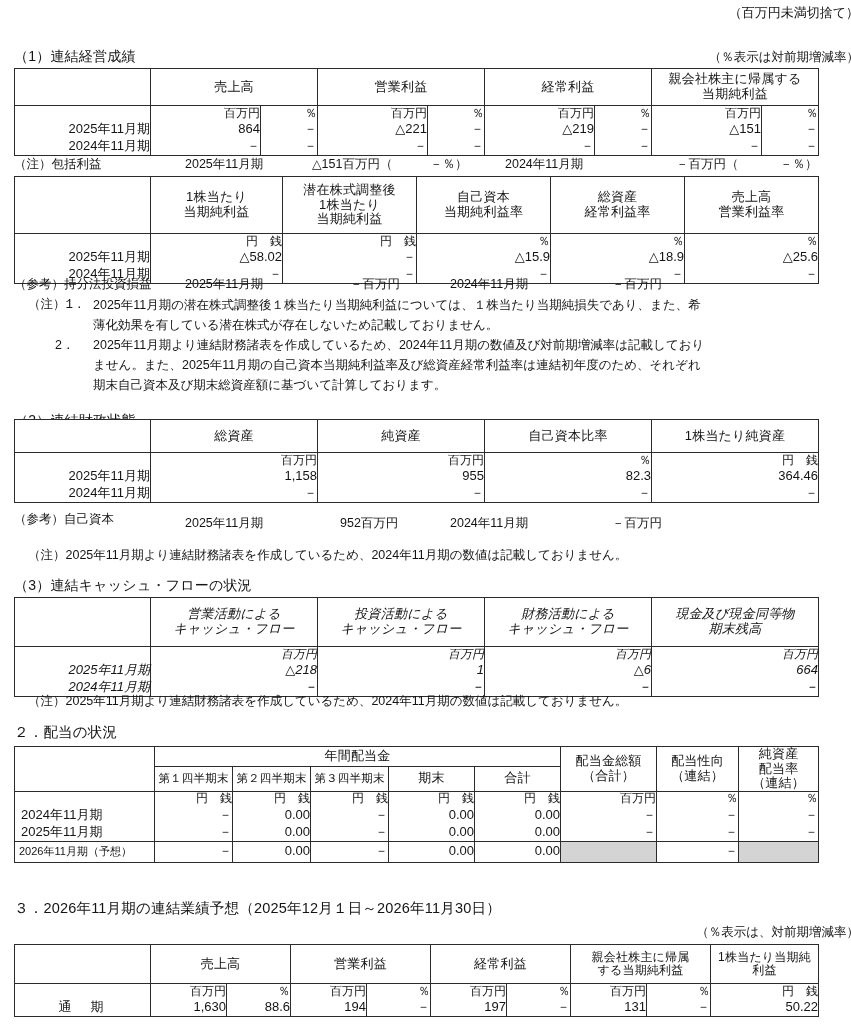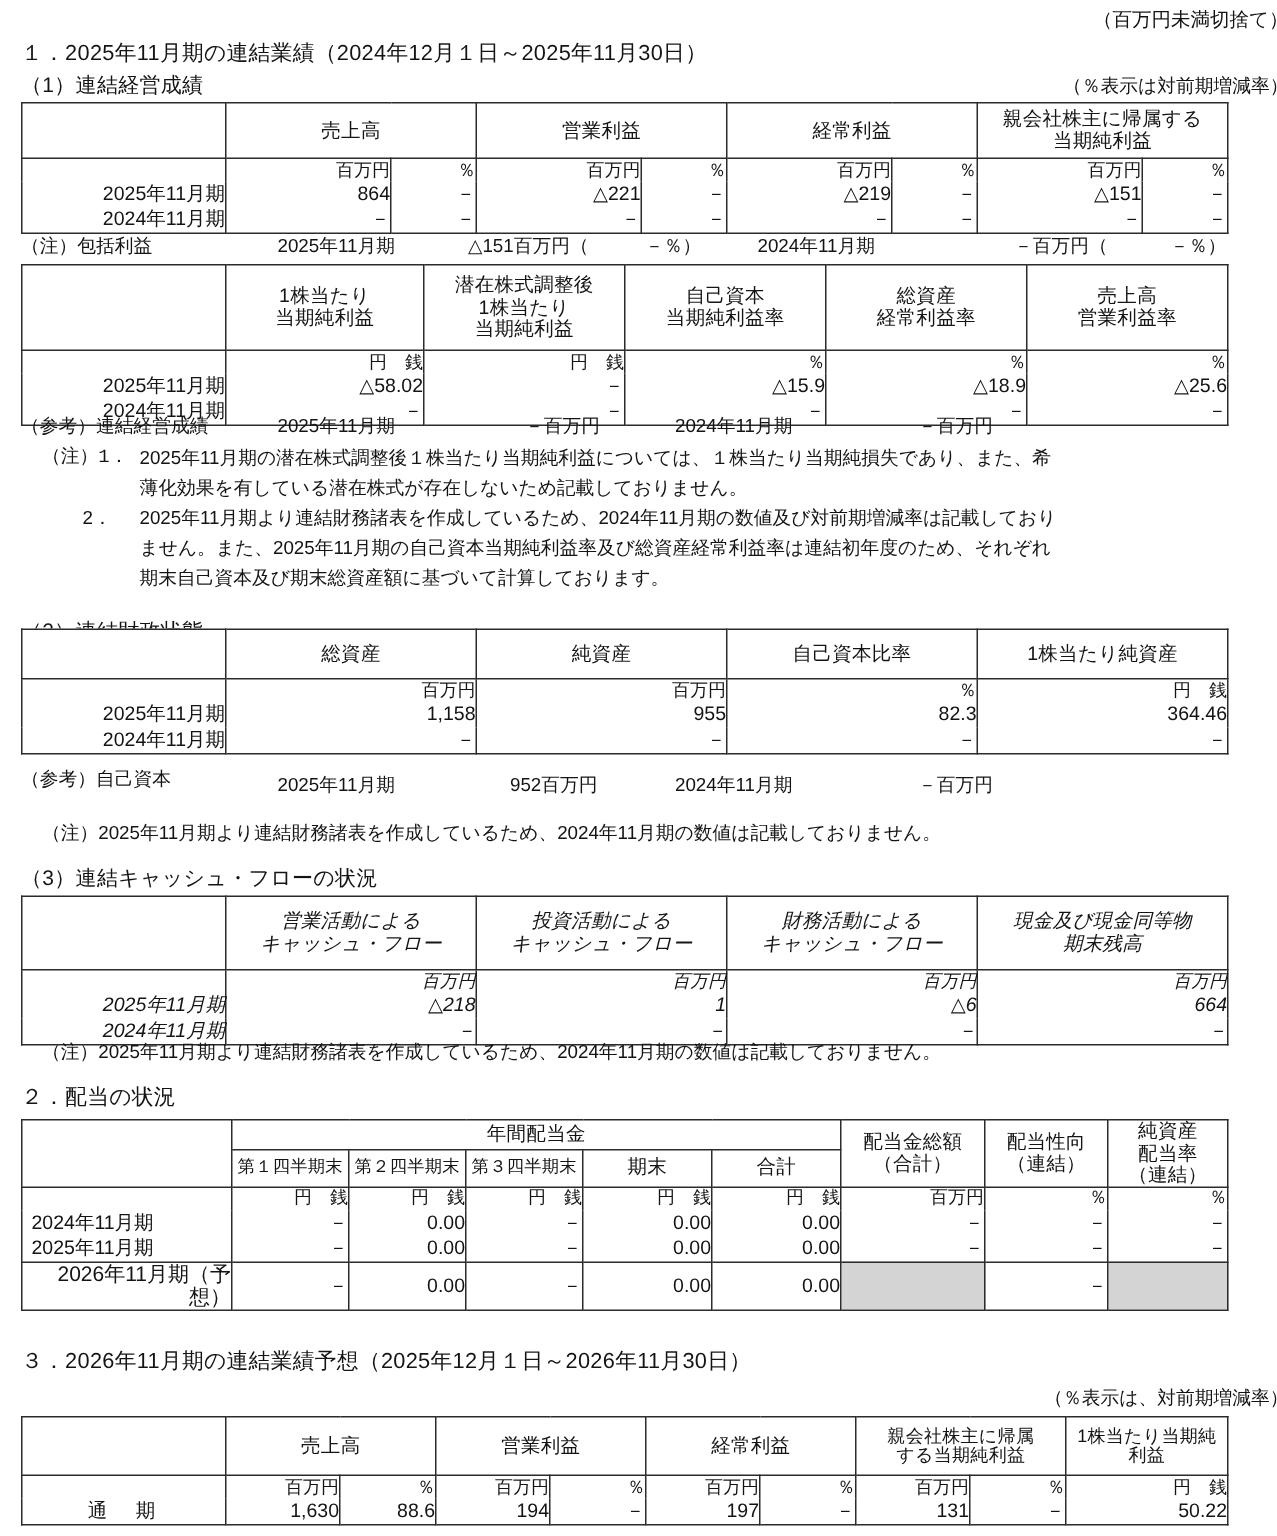--- a/index.html
+++ b/index.html
@@ -110,21 +110,20 @@
 </style>
 </head>
 <body>
 
 <div class="page">
 
   <div class="ghost">‥‥‥‥‥‥‥‥</div>
 
   <div class="line unit-note" style="top:6px; right:16px;">（百万円未満切捨て）</div>
 
-  <div class="line sec-title" style="top:28px; left:14px;">１．2025年11月期の連結業績（2024年12月１日～2025年11月30日）</div>
   <div class="line sub-title" style="top:48px; left:14px;">（1）連結経営成績</div>
   <div class="line small-note" style="top:50px; right:16px;">（％表示は対前期増減率）</div>
 
   <table class="fin" id="t1" style="top:68px; left:14px; width:804px;">
     <colgroup>
       <col style="width:136px">
         <col style="width:110px">
         <col style="width:57px">
       <col style="width:110px">
         <col style="width:57px">
@@ -242,21 +241,21 @@
       <td class="rowlab">2024年11月期</td>
       <td class="num">－</td>
       <td class="num">－</td>
       <td class="num">－</td>
       <td class="num">－</td>
       <td class="num">－</td>
     </tr>
   </tbody>
     </table>
 
-  <div class="line small-note" style="top:277px; left:14px;">（参考）連結経営成績</div>
+  <div class="line small-note" style="top:277px; left:14px;">（参考）持分法投資損益</div>
   <div class="line small-note" style="top:277px; left:185px;">2025年11月期</div>
   <div class="line small-note" style="top:277px; left:350px;">－百万円</div>
   <div class="line small-note" style="top:277px; left:450px;">2024年11月期</div>
   <div class="line small-note" style="top:277px; left:612px;">－百万円</div>
 
   <div class="line small-note" style="top:298px; left:28px;font-family:Liberation Mono, monospace;">（注）1．</div>
   <div class="line small-note" style="top:298px; left:93px;">2025年11月期の潜在株式調整後１株当たり当期純利益については、１株当たり当期純損失であり、また、希</div>
   <div class="line small-note" style="top:318px; left:93px;">薄化効果を有している潜在株式が存在しないため記載しておりません。</div>
 
   <div class="line small-note" style="top:338px; left:55px;">2．</div>
@@ -436,21 +435,21 @@
       <td class="num">－</td>
       <td class="num">0.00</td>
       <td class="num">－</td>
       <td class="num">0.00</td>
       <td class="num">0.00</td>
       <td class="num">－</td>
       <td class="num">－</td>
       <td class="num">－</td>
     </tr>
     <tr>
-      <td class="rowlab" style="text-align:right; padding-left:4px; height:20px; font-size:14px;">2026年11月期（予想）</td>
+      <td class="rowlab" style="text-align:left; padding-left:4px; height:20px; font-size:11px;">2026年11月期（予想）</td>
       <td class="num">－</td>
       <td class="num">0.00</td>
       <td class="num">－</td>
       <td class="num">0.00</td>
       <td class="num">0.00</td>
       <td class="num shaded"></td>
       <td class="num">－</td>
       <td class="num shaded"></td>
     </tr>
   </tbody>

